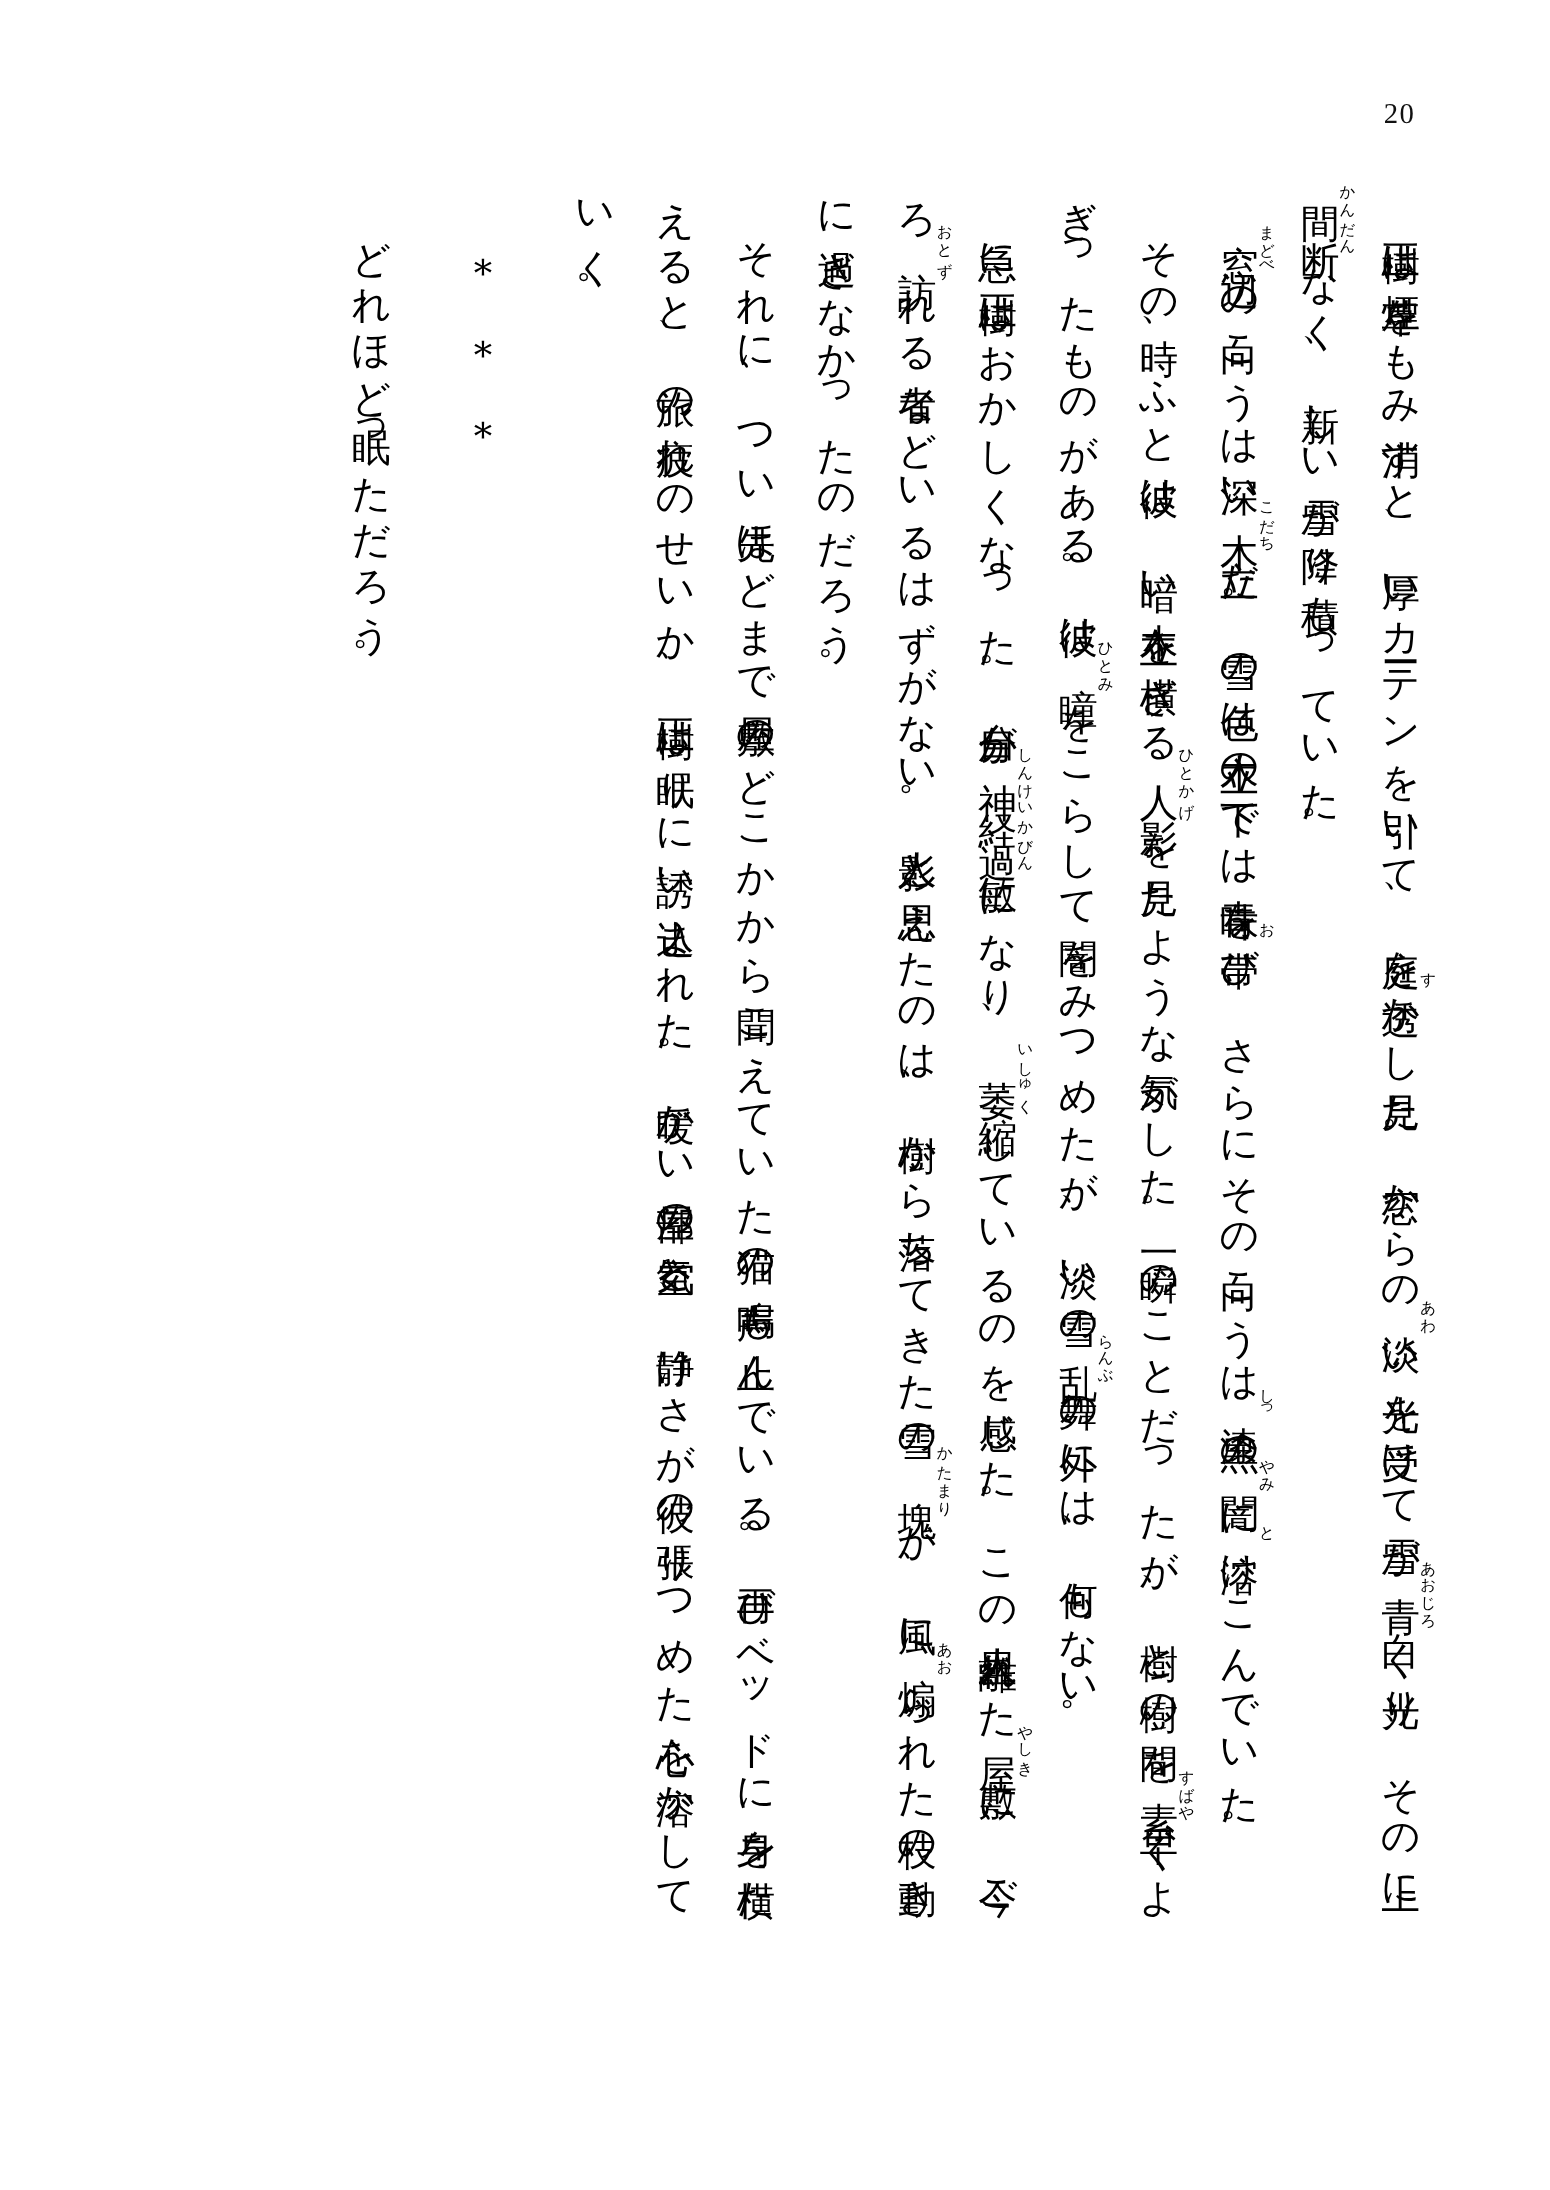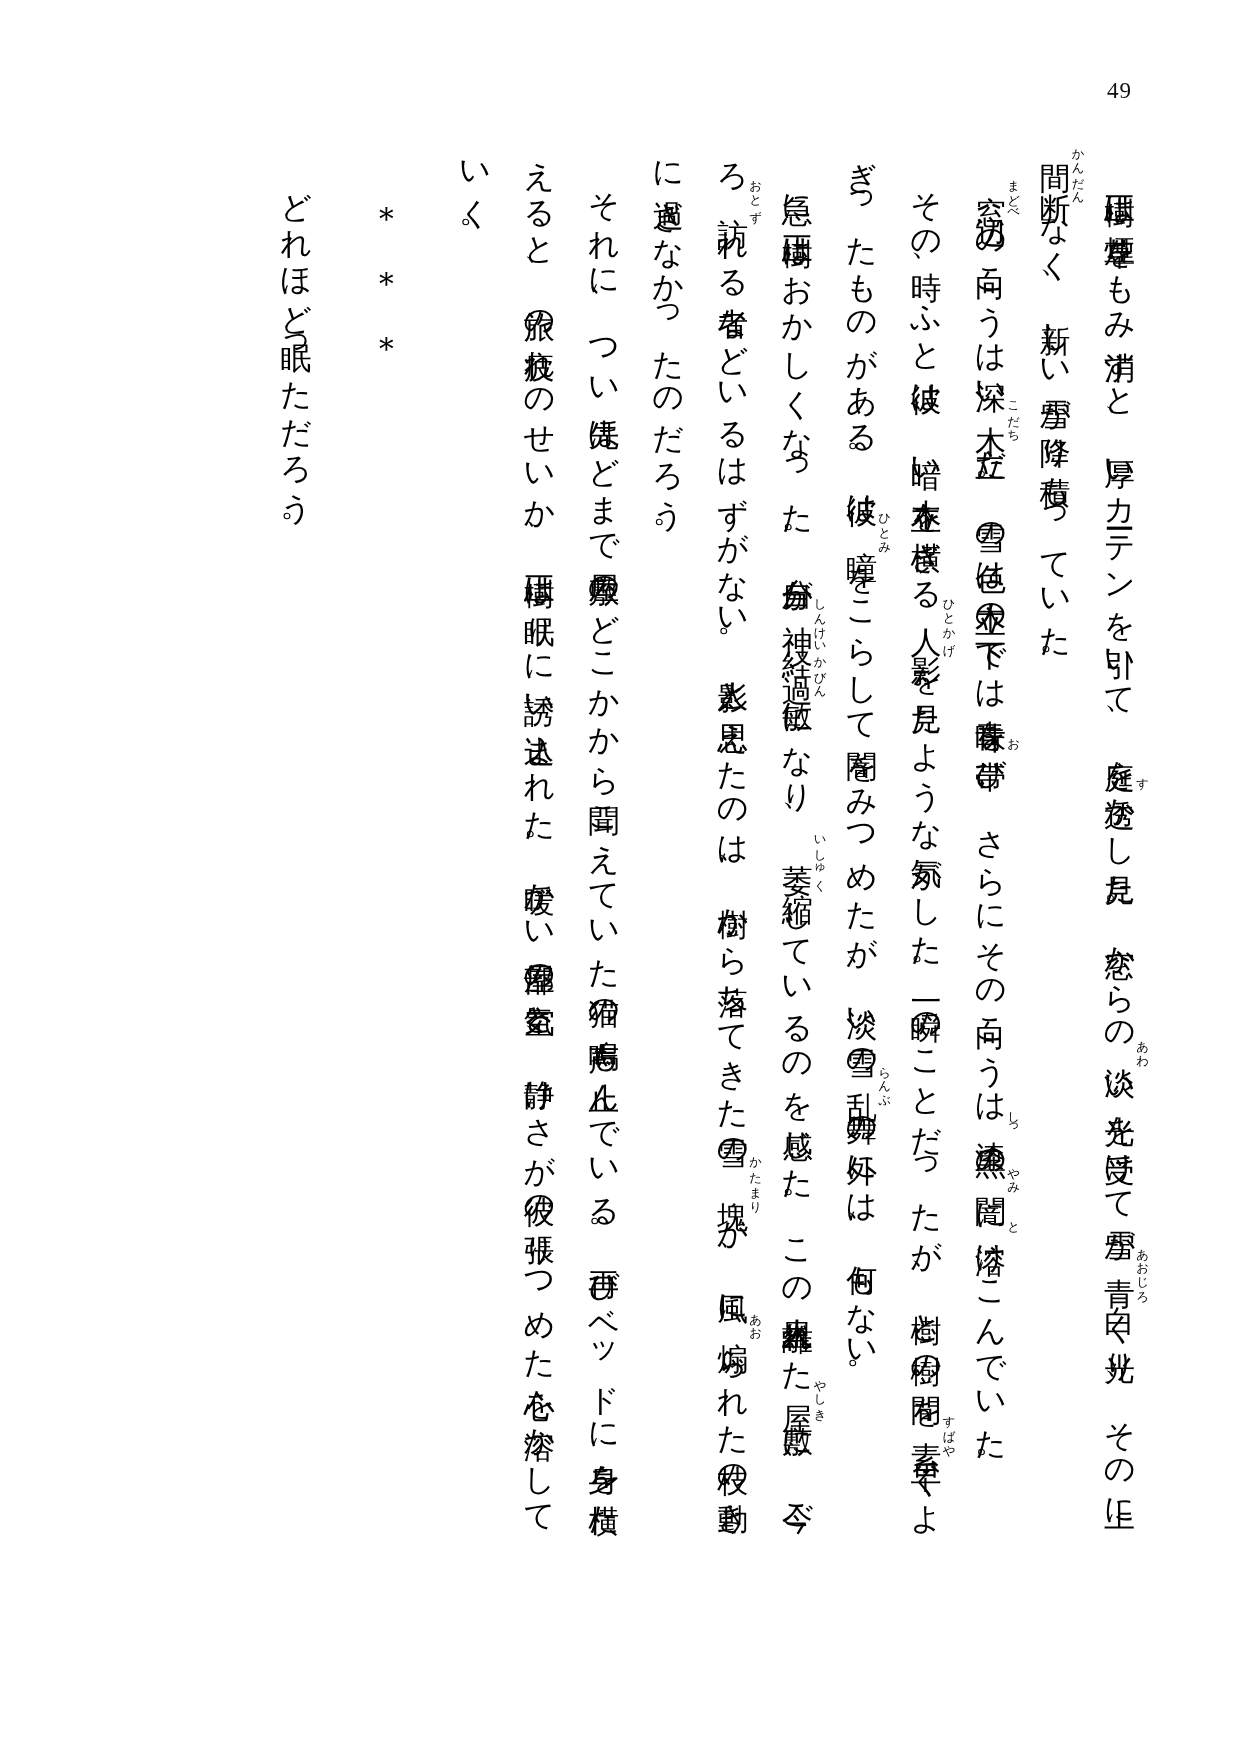--- a/index.html
+++ b/index.html
@@ -70,21 +70,21 @@
   }
   .sep .star {
     display: inline-block;
     padding: 0 0.9em;
     font-size: 0.95em;
   }
 </style>
 </head>
 <body>
 
-<div class="page-number">49</div>
+<div class="page-number">20</div>
 
 <div class="vtext" id="vtext">
     <p><span>正樹は煙草をもみ消すと、</span><span>厚いカーテンを引いて、</span><span>庭を</span><ruby><span>透</span><rt>す</rt></ruby><span>かし見た。</span><span>窓からの</span><ruby><span>淡</span><rt>あわ</rt></ruby><span>い光を受けて雪が</span><ruby><span>青白</span><rt>あおじろ</rt></ruby><span>く光り、</span><span>その上に</span><ruby><span>間断</span><rt>かんだん</rt></ruby><span>なく、</span><span>新しい雪が降り積もっていた。</span></p>
     <p><ruby><span>窓辺</span><rt>まどべ</rt></ruby><span>の向こうは深い</span><ruby><span>木立</span><rt>こだち</rt></ruby><span>だ。</span><span>雪の色は木立の下では青味を</span><ruby><span>帯</span><rt>お</rt></ruby><span>び、</span><span>さらにその向こうは</span><ruby><span>漆</span><rt>しっ</rt></ruby><span>黒の</span><ruby><span>闇</span><rt>やみ</rt></ruby><span>に</span><ruby><span>溶</span><rt>と</rt></ruby><span>けこんでいた。</span></p>
     <p><span>その時、</span><span>ふと彼は、</span><span>暗い木立を横ぎる</span><ruby><span>人影</span><rt>ひとかげ</rt></ruby><span>を見たような気がした。</span><span>一瞬のことだったが、</span><span>樹と樹の間を</span><ruby><span>素早</span><rt>すばや</rt></ruby><span>くよぎったものがある。</span><span>彼は</span><ruby><span>瞳</span><rt>ひとみ</rt></ruby><span>をこらして闇をみつめたが、</span><span>淡い雪の</span><ruby><span>乱舞</span><rt>らんぶ</rt></ruby><span>の外には、</span><span>何もない。</span></p>
     <p><span>急に正樹はおかしくなった。</span><span>自分が</span><ruby><span>神経過敏</span><rt>しんけいかびん</rt></ruby><span>になり、</span><ruby><span>萎縮</span><rt>いしゅく</rt></ruby><span>しているのを感じた。</span><span>この人里離れた</span><ruby><span>屋敷</span><rt>やしき</rt></ruby><span>に、</span><span>今ごろ</span><ruby><span>訪</span><rt>おとず</rt></ruby><span>れる者などいるはずがない。</span><span>人影と思えたのは、</span><span>樹から落ちてきた雪の</span><ruby><span>塊</span><rt>かたまり</rt></ruby><span>か、</span><span>風に</span><ruby><span>煽</span><rt>あお</rt></ruby><span>られた枝の動きに過ぎなかったのだろう。</span></p>
     <p><span>それに、</span><span>つい先ほどまで屋敷のどこかから聞こえていた猫の鳴声も止んでいる。</span><span>再びベッドに身を横たえると、</span><span>旅の疲れのせいか、</span><span>正樹は眠りに誘い込まれた。</span><span>暖かい部屋の空気と、</span><span>静けさが彼の張りつめた心を溶かしていく。</span></p>
     <p class="sep"><span class="star">*</span><span class="star">*</span><span class="star">*</span></p>
     <p><span>どれほど眠っただろう。</span></p>
   </div>

